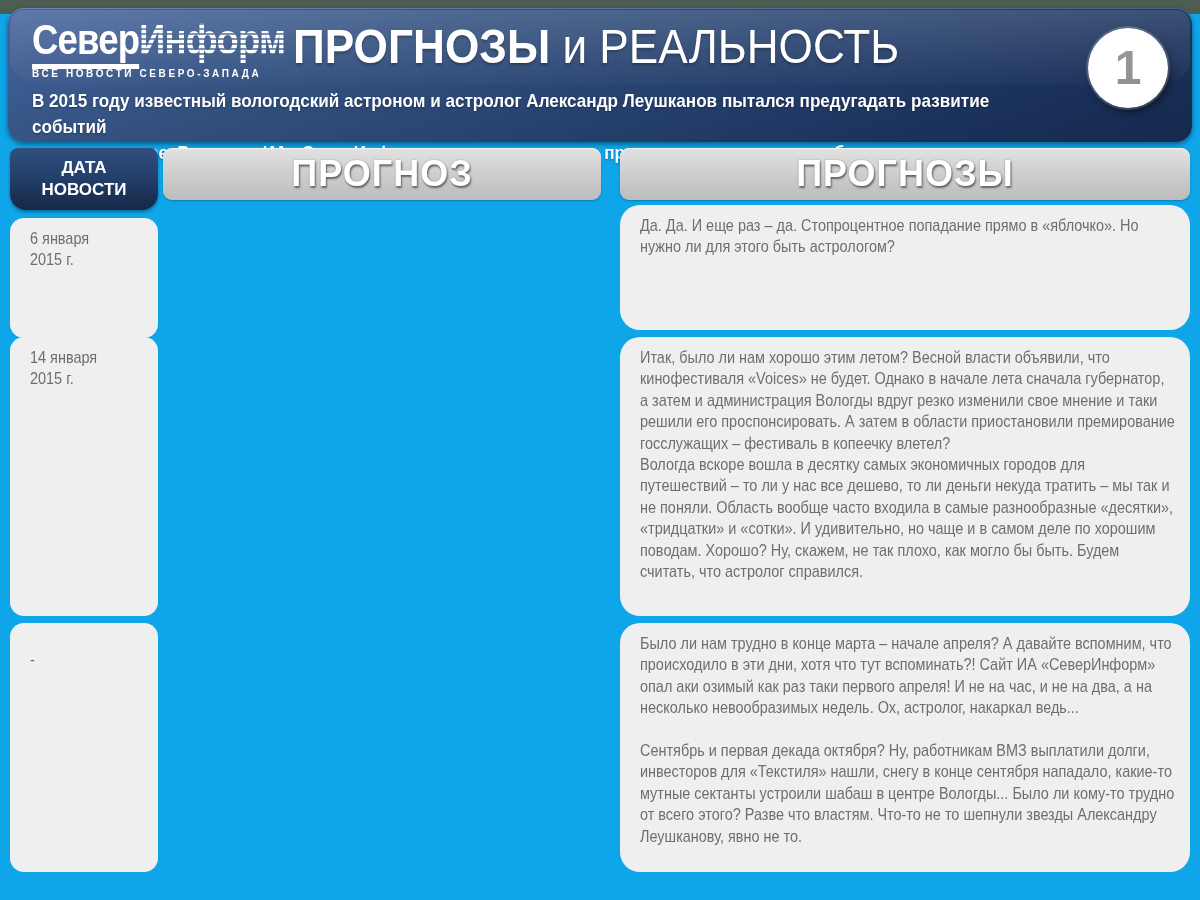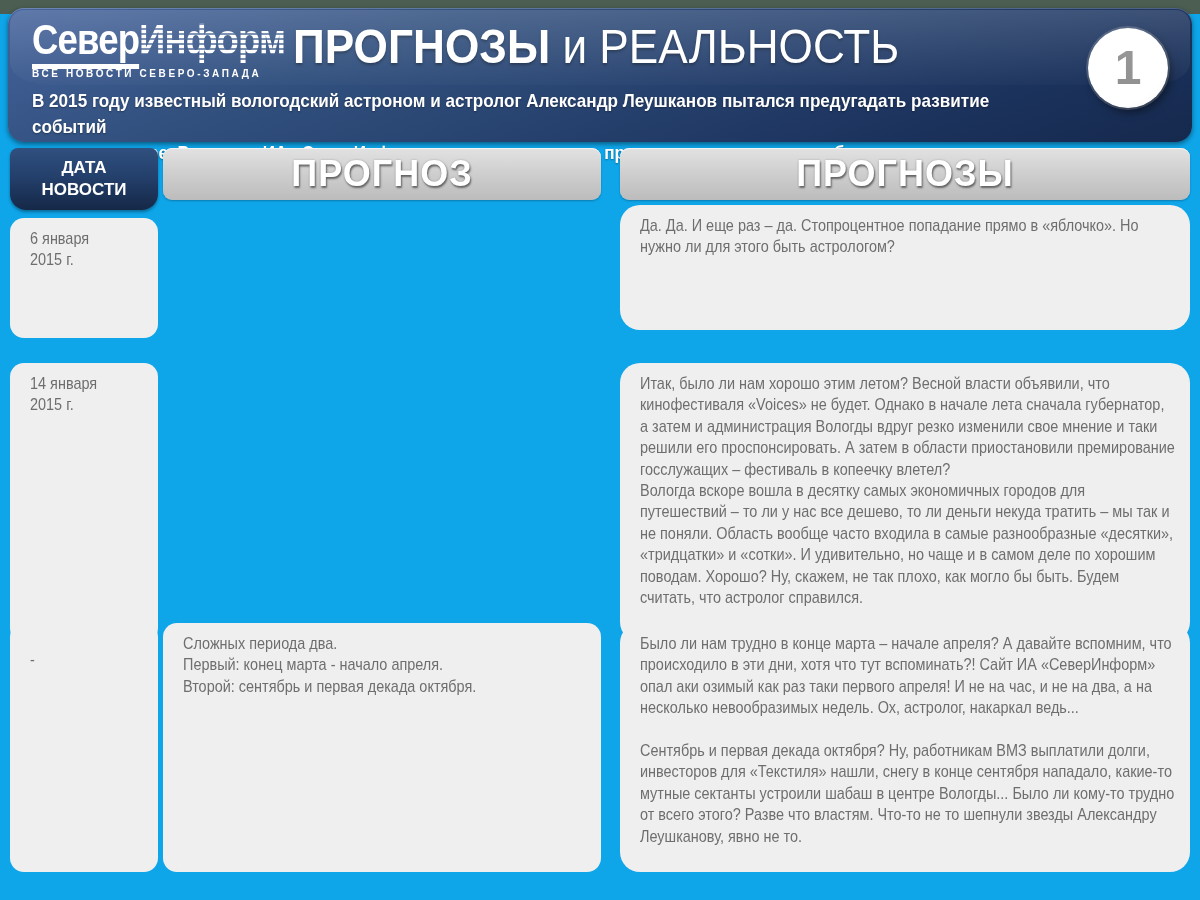--- a/index.html
+++ b/index.html
@@ -99,21 +99,21 @@
   }
   .ctext {
     display:block; white-space:pre-line;
     transform:scaleX(0.85); transform-origin:0 0; width:117.6%;
   }
   .c-date { left:10px;  width:148px; }
   .c-for  { left:163px; width:438px; }
   .c-res  { left:620px; width:570px;border-radius:20px; }
   .rd1 { top:218px; height:120px; }
   .r1  { top:205px; height:125px; }
-  .r2  { top:337px; height:279px;margin-top:26px; }
+  .r2  { top:337px; height:279px; }
   .r3  { top:623px; height:249px; }
   .rd3 { padding-top:26px; }
 </style>
 </head>
 <body>
 
 <div class="page">
 
   <div class="top-strip"></div>
 
@@ -151,24 +151,19 @@
 2015 г.</span>
     </div>
   <div class="cell c-res r2">
       <span class="ctext">Итак, было ли нам хорошо этим летом? Весной власти объявили, что кинофестиваля «Voices» не будет. Однако в начале лета сначала губернатор, а затем и администрация Вологды вдруг резко изменили свое мнение и таки решили его проспонсировать. А затем в области приостановили премирование госслужащих – фестиваль в копеечку влетел?
 Вологда вскоре вошла в десятку самых экономичных городов для путешествий – то ли у нас все дешево, то ли деньги некуда тратить – мы так и не поняли. Область вообще часто входила в самые разнообразные «десятки», «тридцатки» и «сотки». И удивительно, но чаще и в самом деле по хорошим поводам. Хорошо? Ну, скажем, не так плохо, как могло бы быть. Будем считать, что астролог справился.</span>
     </div>
 
   <div class="cell c-date r3 rd3">
       <span class="ctext">-</span>
     </div>
-  <div class="cell c-for r3">
-      <span class="ctext">Сложных периода два.
-Первый: конец марта - начало апреля.
-Второй: сентябрь и первая декада октября.</span>
-    </div>
   <div class="cell c-res r3">
       <span class="ctext">Было ли нам трудно в конце марта – начале апреля? А давайте вспомним, что происходило в эти дни, хотя что тут вспоминать?! Сайт ИА «СеверИнформ» опал аки озимый как раз таки первого апреля! И не на час, и не на два, а на несколько невообразимых недель. Ох, астролог, накаркал ведь...
 
 Сентябрь и первая декада октября? Ну, работникам ВМЗ выплатили долги, инвесторов для «Текстиля» нашли, снегу в конце сентября нападало, какие-то мутные сектанты устроили шабаш в центре Вологды... Было ли кому-то трудно от всего этого? Разве что властям. Что-то не то шепнули звезды Александру Леушканову, явно не то.</span>
     </div>
 
 </div>
 
 </body></html>

